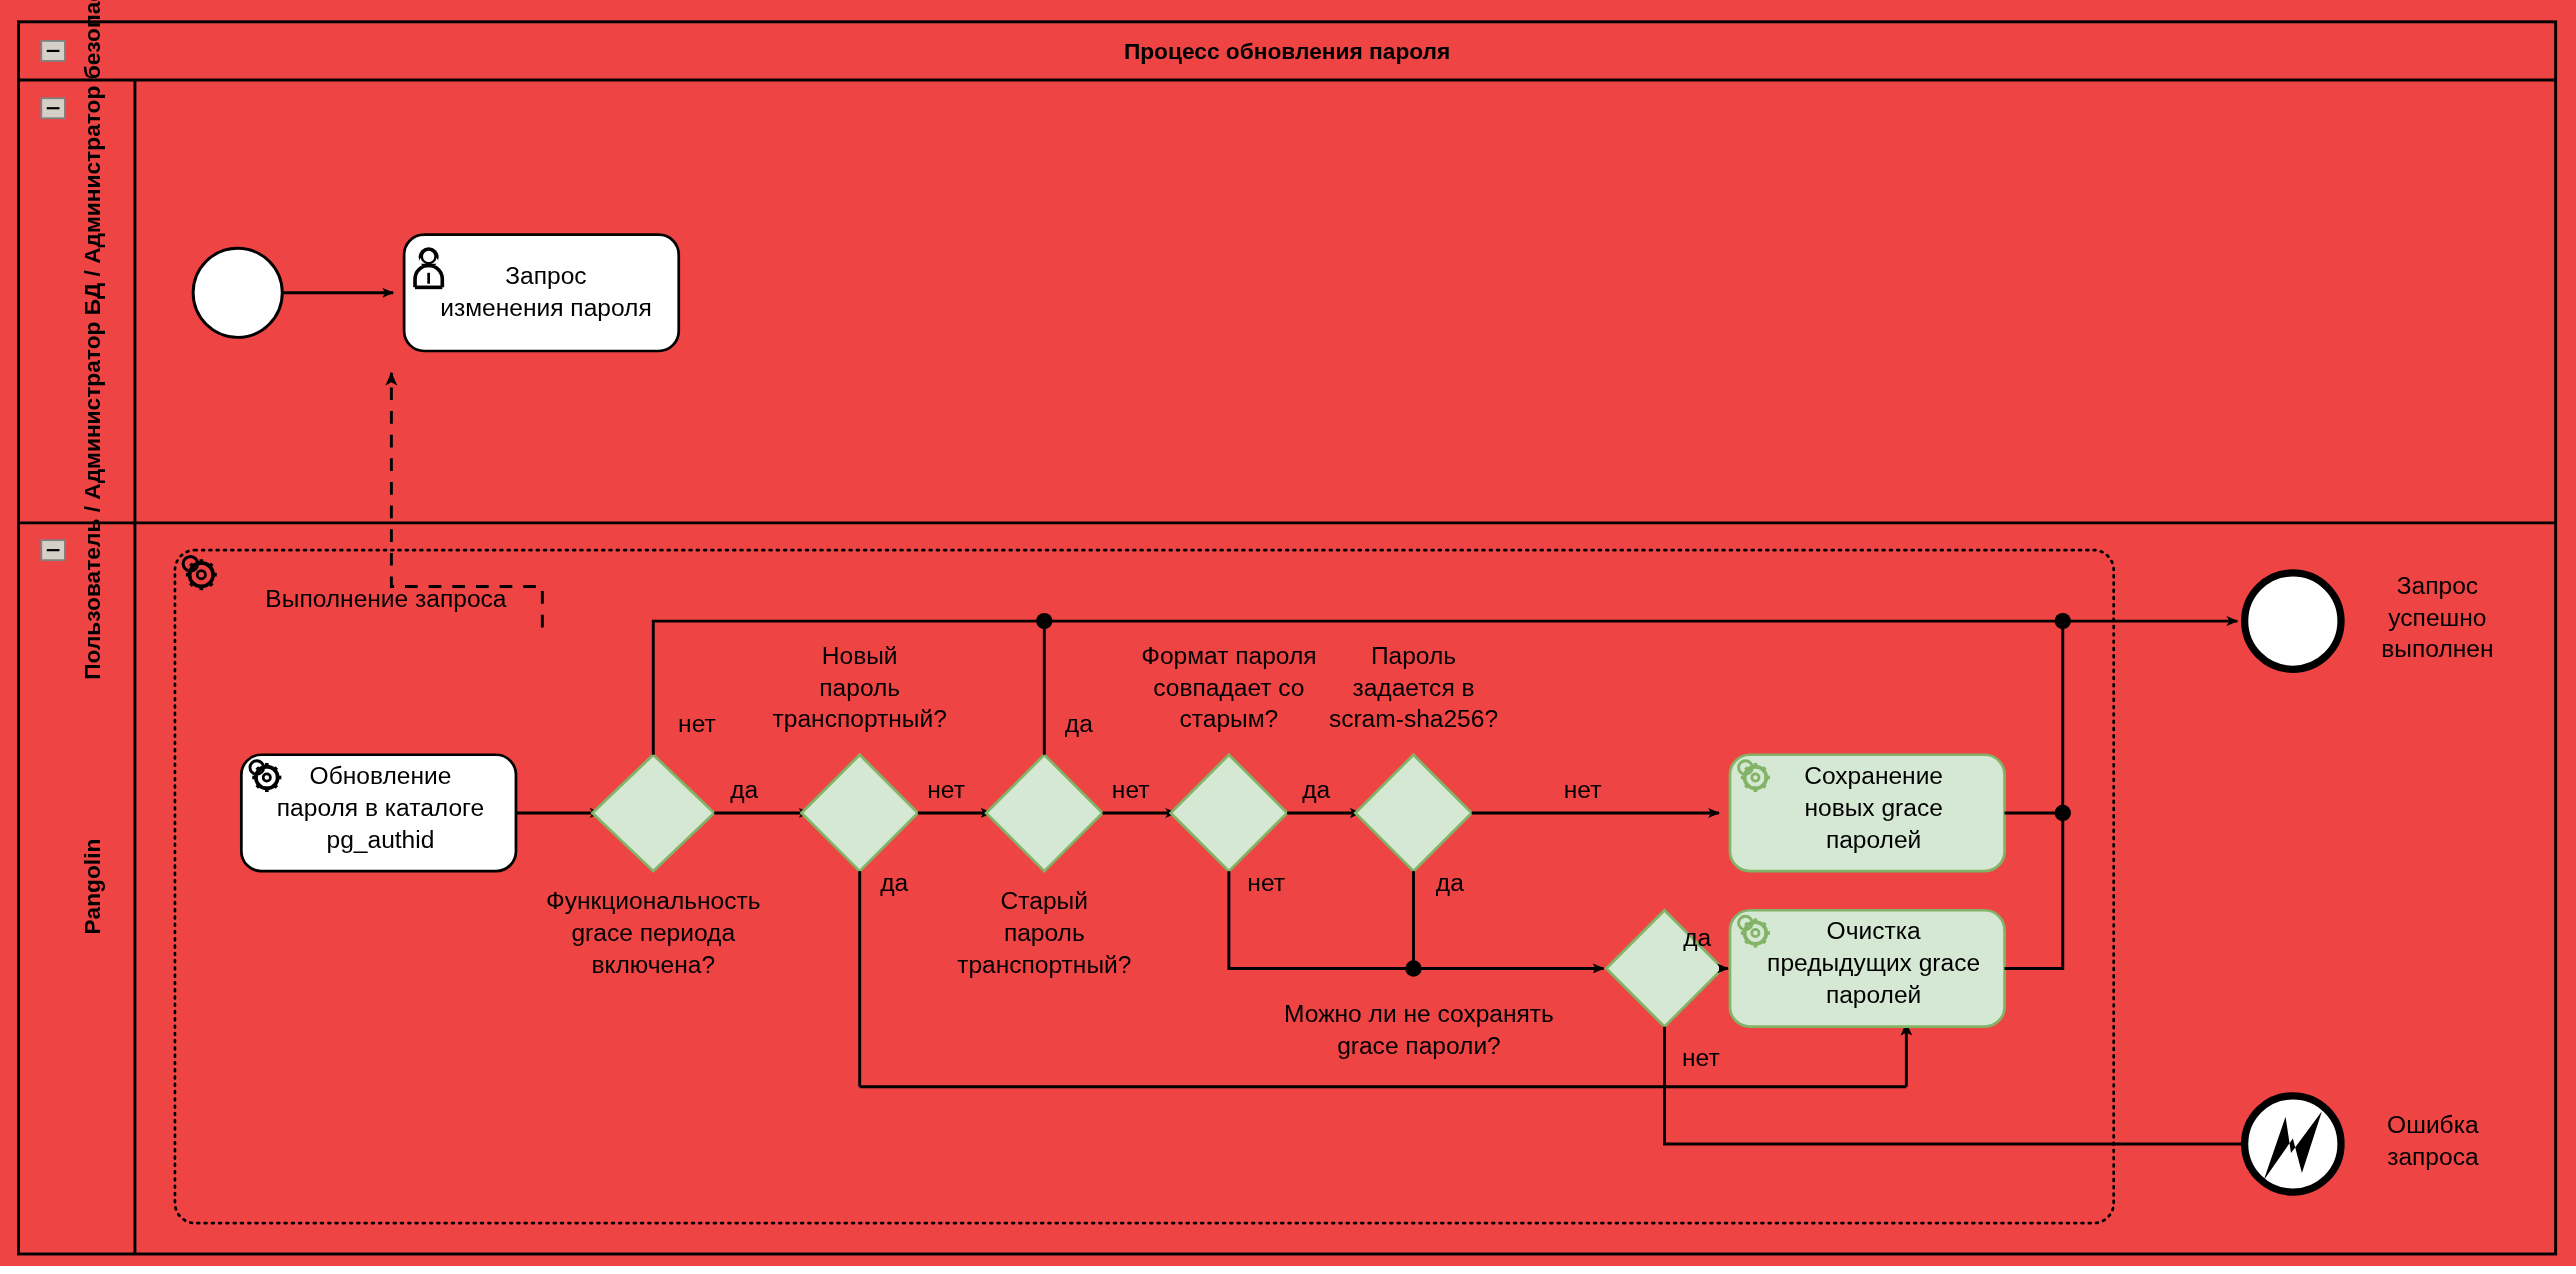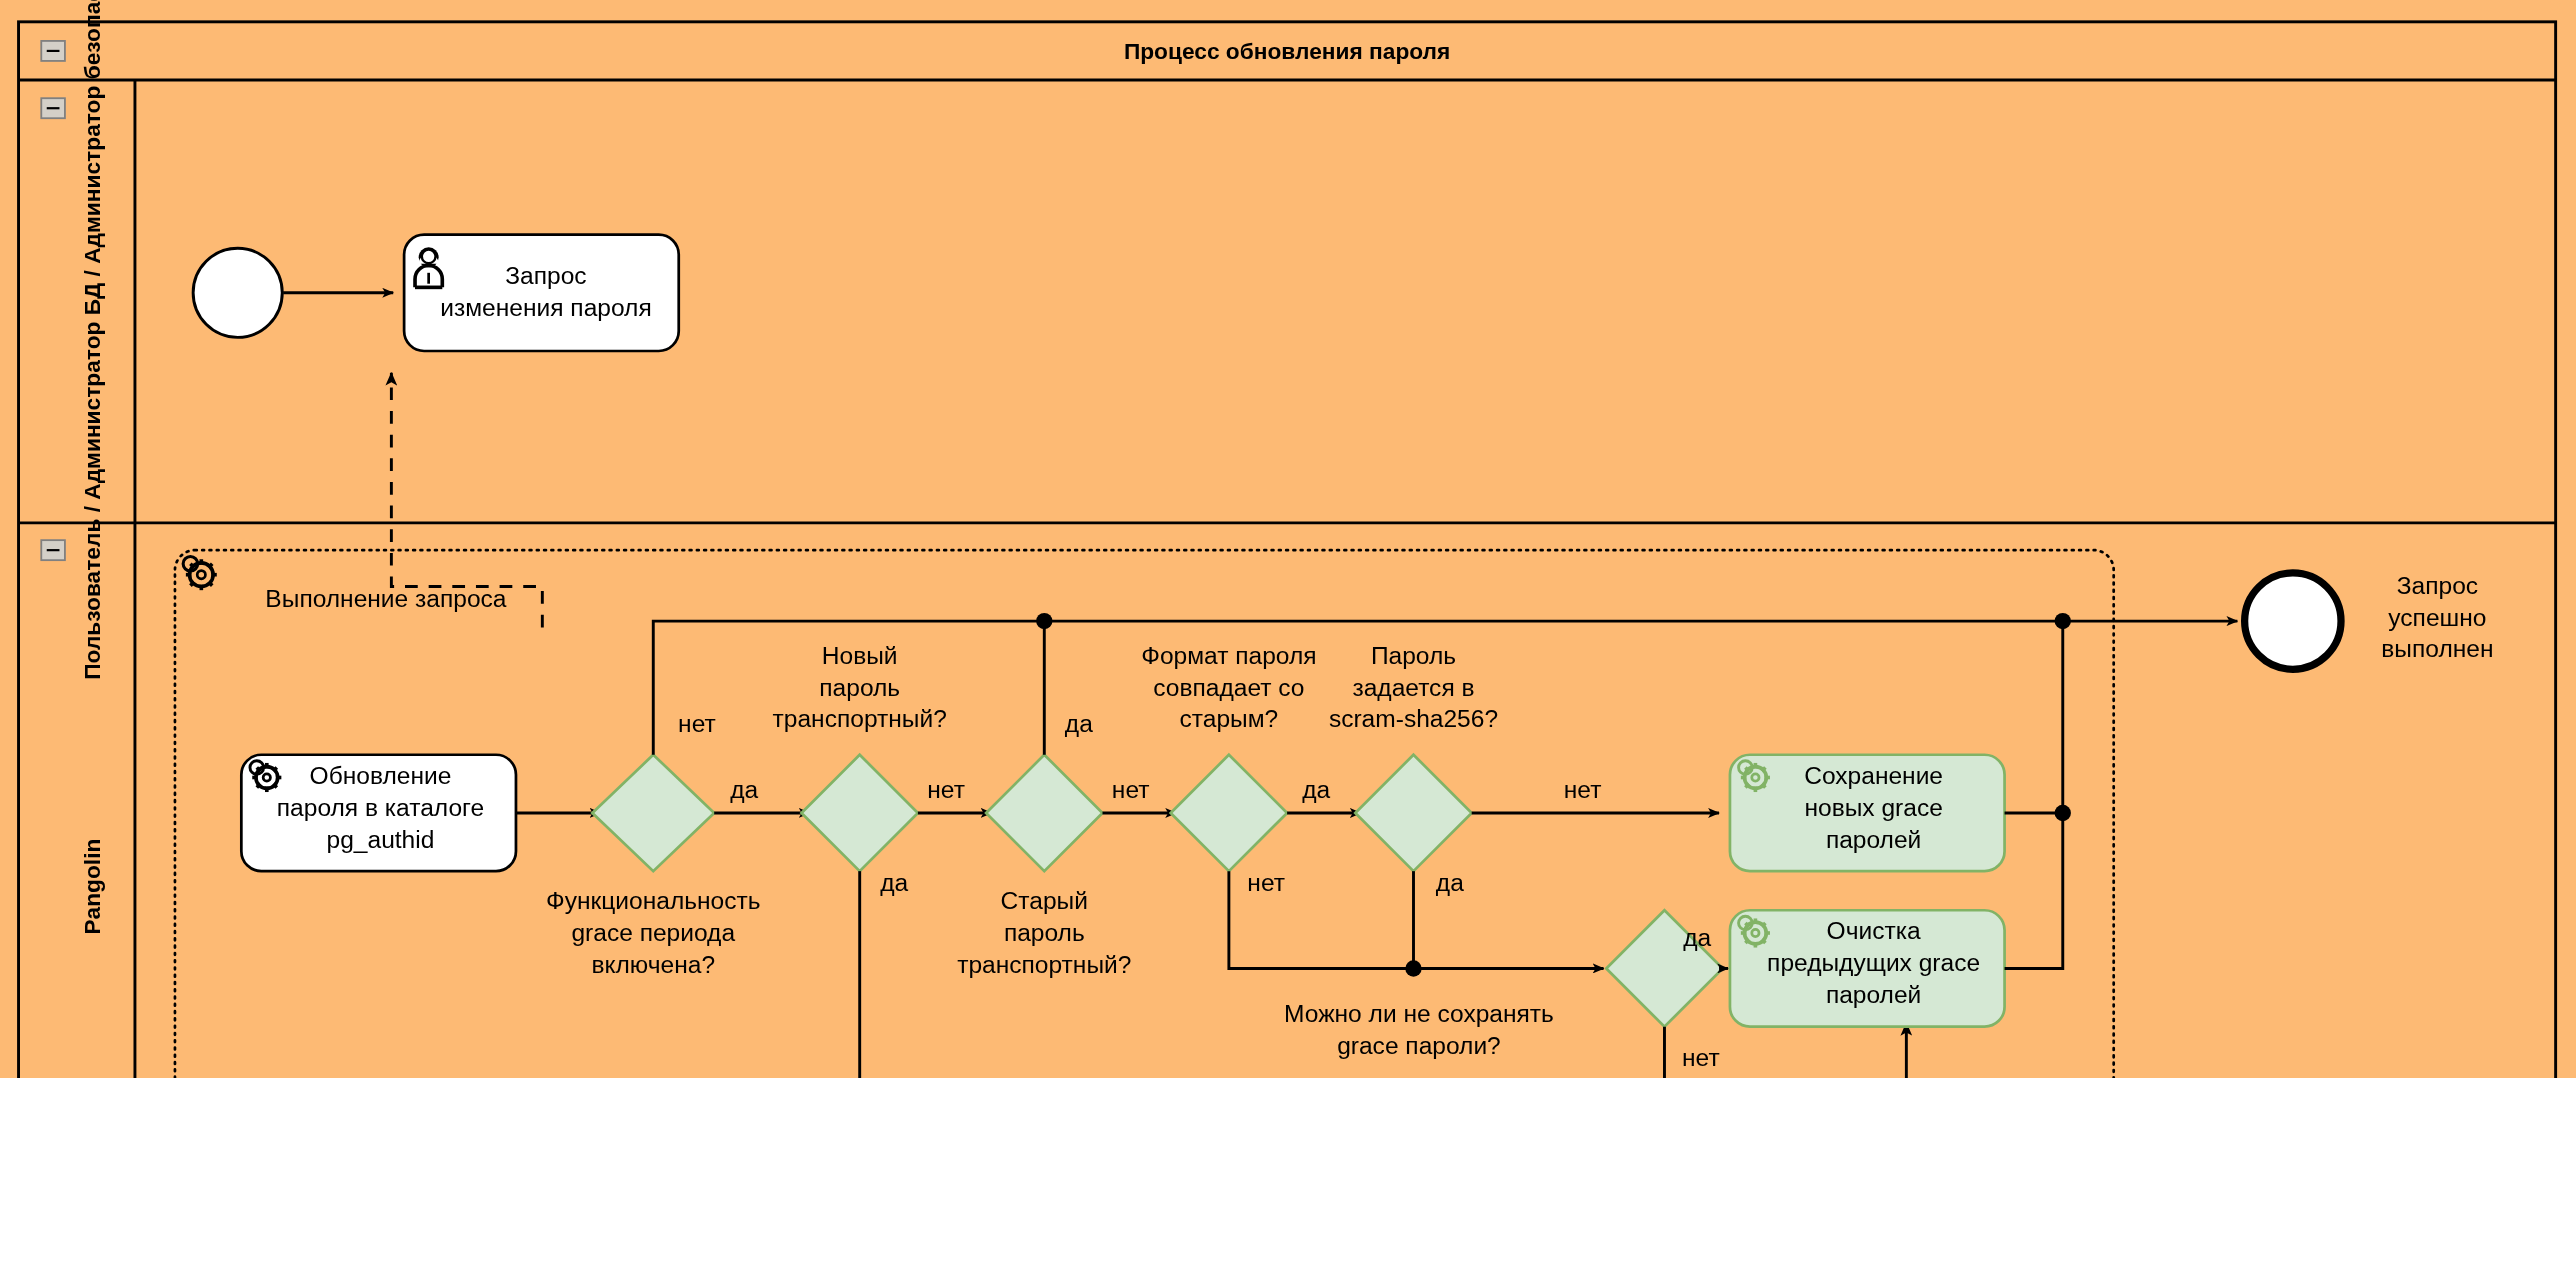--- a/index.html
+++ b/index.html
@@ -4,22 +4,22 @@
 <style>
   html, body {
     margin: 0;
     padding: 0;
     background: #ffffff;
     font-family: "Liberation Sans", sans-serif;
   }
   #root {
     position: relative;
     width: 2576px;
-    height: 1078px;
-    background: #fdba74;
+    height: 1266px;
+    background: #ef4444;
     overflow: hidden;
   }
   svg#canvas {
     position: absolute;
     left: 0; top: 0;
     width: 2576px;
     height: 1274px;
   }
   .pool-title {
     font-size: 25px;

